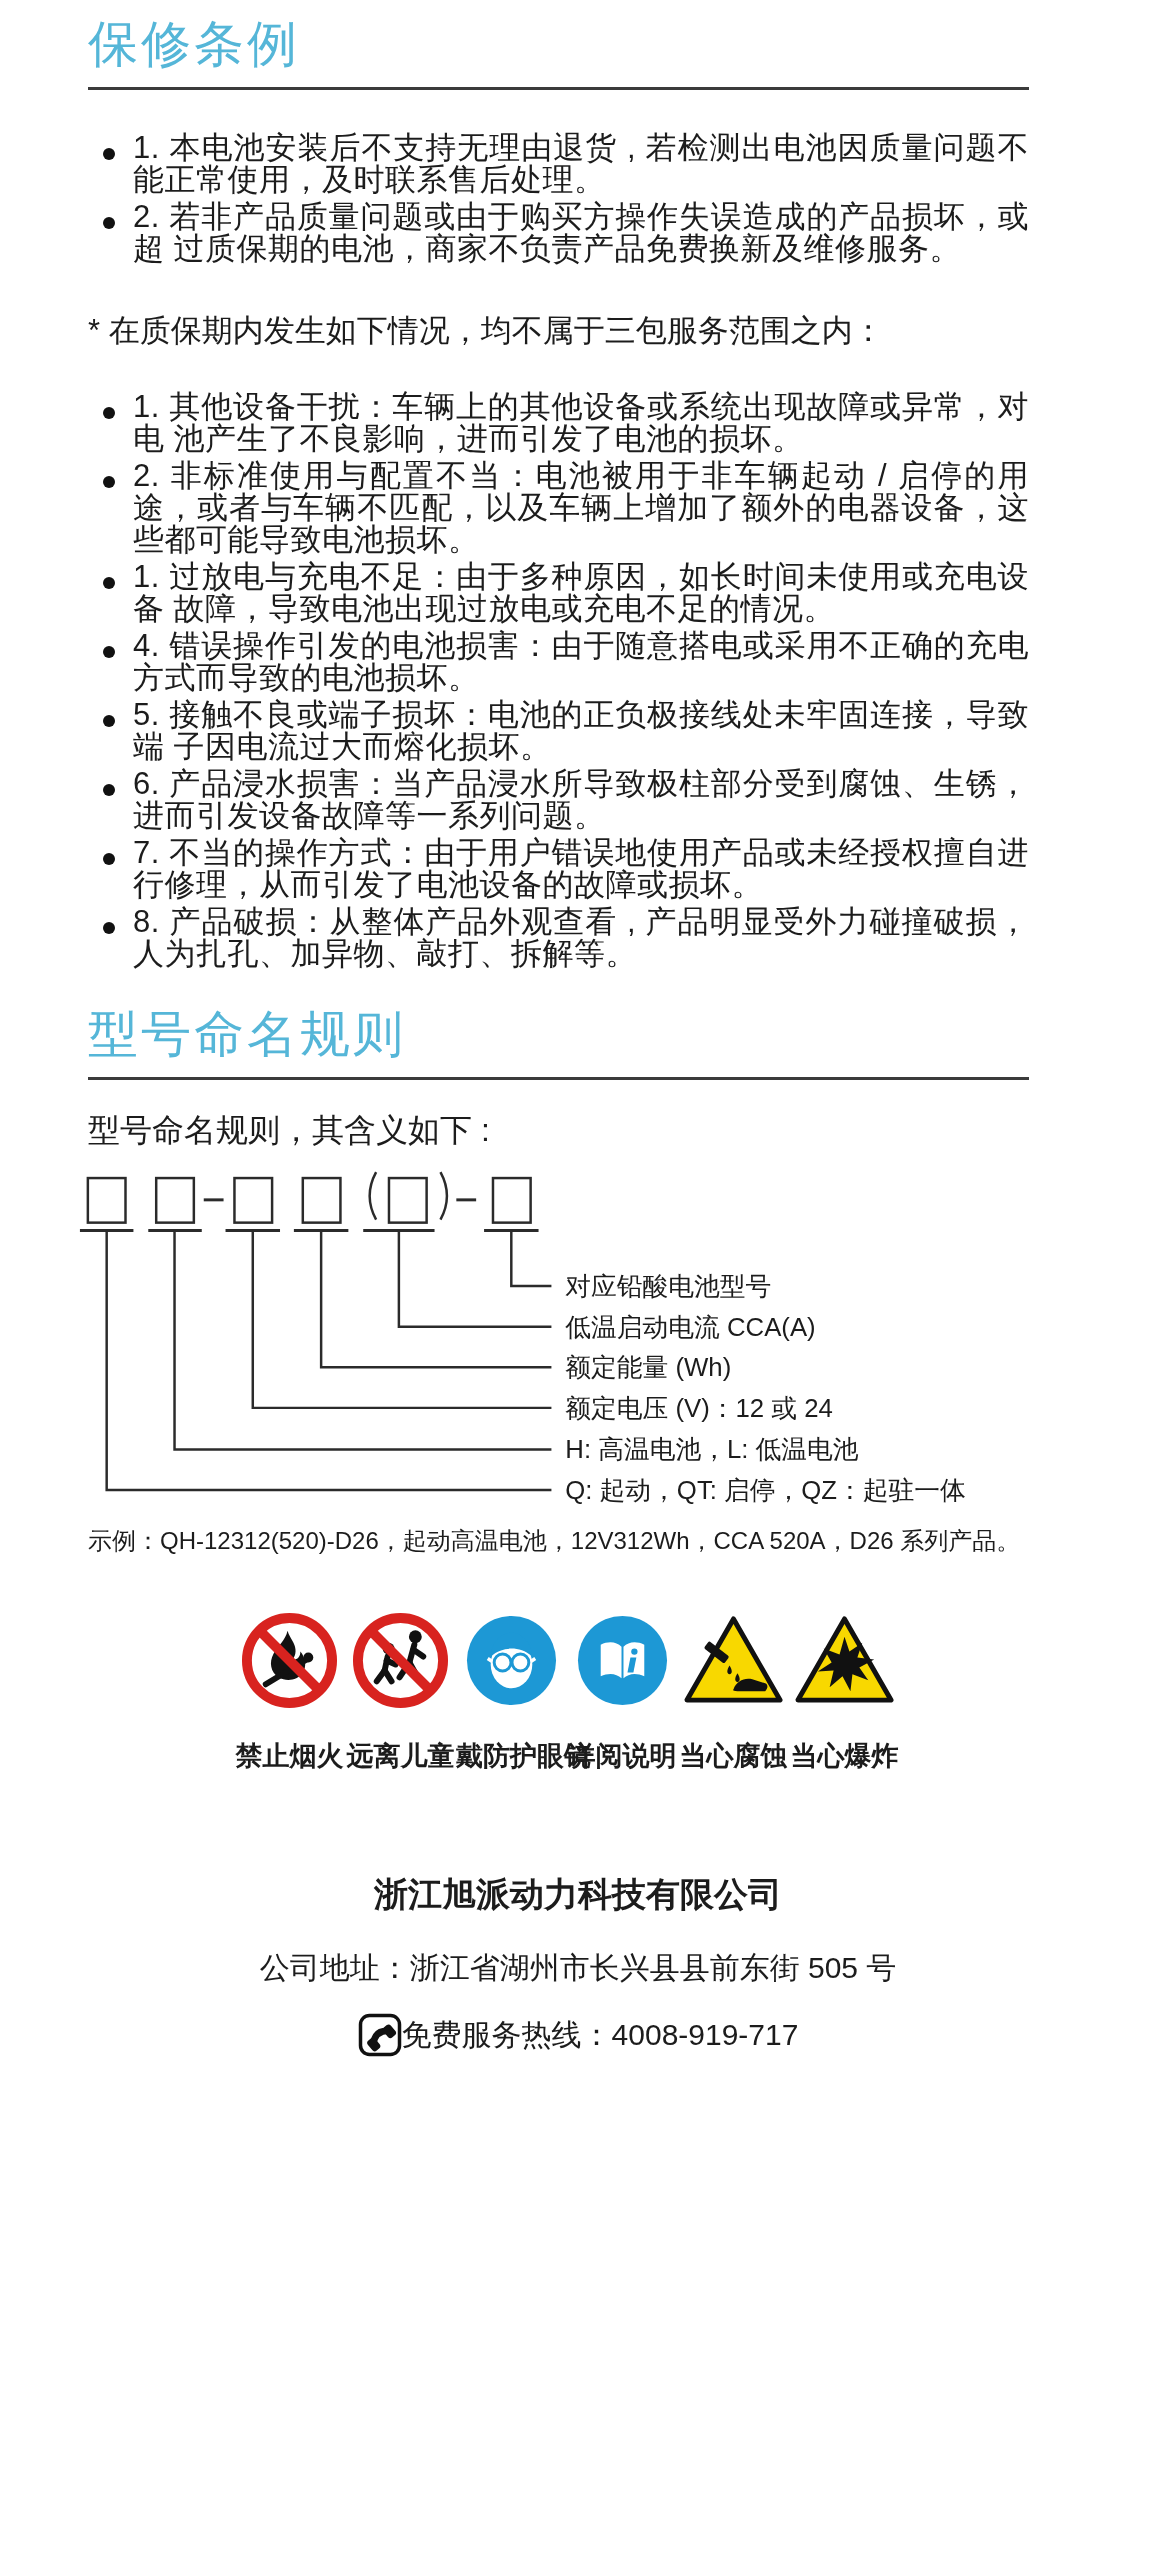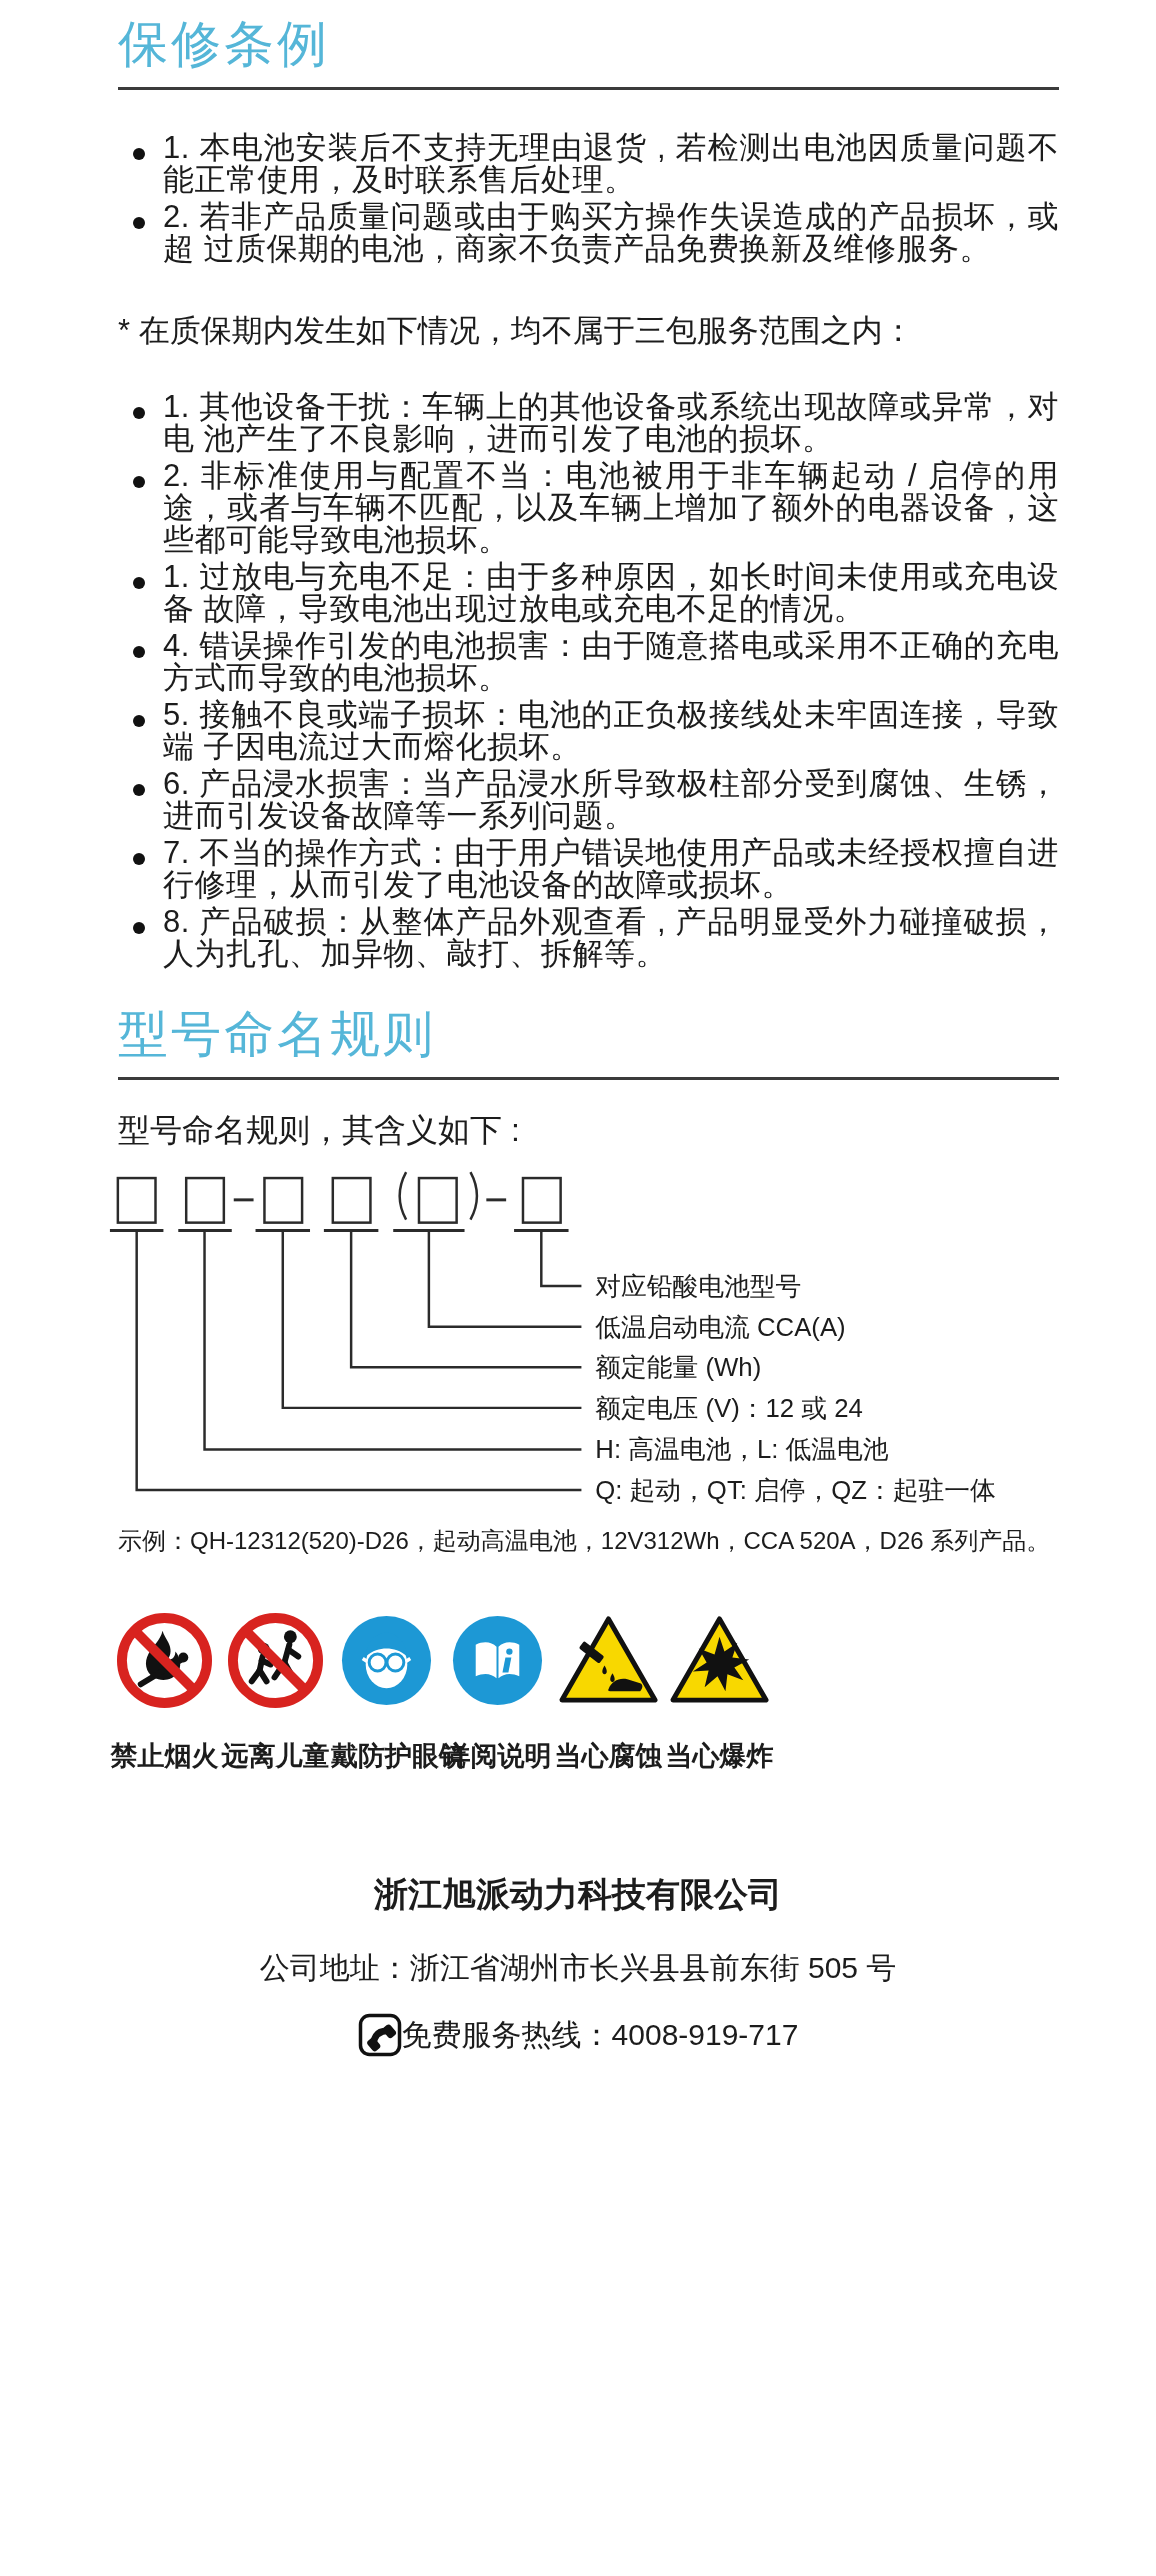--- a/index.html
+++ b/index.html
@@ -2,21 +2,21 @@
 <html><head>
 <meta charset="utf-8">
 <style>
   html,body{margin:0;padding:0;background:#ffffff;}
   body{
     width:1156px;height:2576px;overflow:hidden;
     font-family:"Liberation Sans","DejaVu Sans",sans-serif;
     color:#1c1c1c;
   }
   .page{width:1156px;height:2576px;box-sizing:border-box;padding-top:16px;}
-  .content{margin-left:118px;width:941px;}
+  .content{margin-left:88px;width:941px;}
 
   .section-title{
     font-size:50px;font-weight:500;color:#55b6d8;
     letter-spacing:3px;line-height:57px;margin:0;
   }
   .rule{height:3px;background:#3b3b3b;margin-top:14px;width:941px;}
 
   .blist{margin-top:42px;}
   .bitem{display:flex;margin-bottom:5px;}
   .dot{width:12px;height:12px;border-radius:50%;background:#111;flex:none;
@@ -27,21 +27,21 @@
   .list2{margin-top:38px;}
   .sec2{margin-top:36px;}
   .intro{font-size:32px;line-height:44px;margin-top:28px;}
 
   .diagram-wrap{margin-top:16px;margin-left:-15px;}
   .diagram-wrap svg{display:block;}
 
   .example{font-size:24px;line-height:36px;margin-top:8px;white-space:nowrap;}
   .recycle{font-size:31px;line-height:44px;margin-top:48px;}
 
-  .icons{margin:52px 0 0 109px;width:916px;display:flex;justify-content:flex-start;}
+  .icons{margin:52px 0 0 109px;width:916px;display:flex;justify-content:center;}
   .icon-cell{width:111px;text-align:center;}
   .icon-cell svg{width:103px;height:99px;display:block;margin:0 auto;}
   .icon-label{margin-top:28px;font-size:27px;font-weight:700;white-space:nowrap;}
 
   .footer{text-align:center;}
   .company{font-size:34px;font-weight:700;margin-top:99px;line-height:42px;}
   .address{font-size:30px;font-weight:500;margin-top:34px;line-height:38px;}
   .hotline{display:flex;justify-content:center;align-items:center;
            margin-top:26px;font-size:30px;font-weight:500;line-height:44px;}
   .hotline svg{width:44px;height:44px;display:block;}

